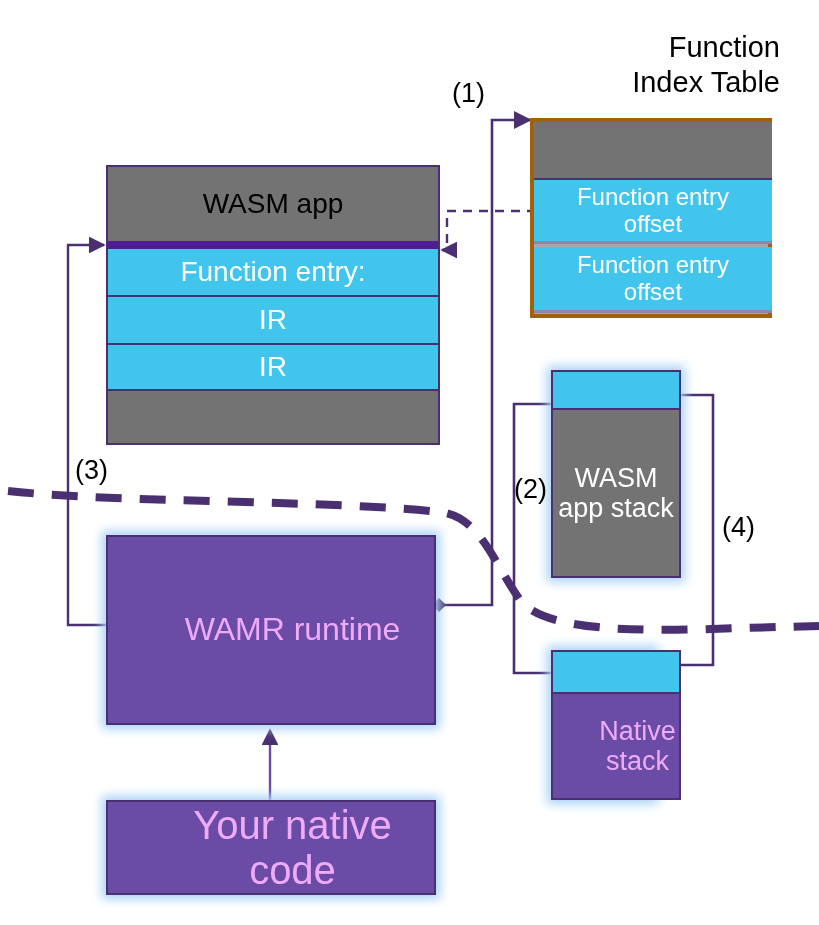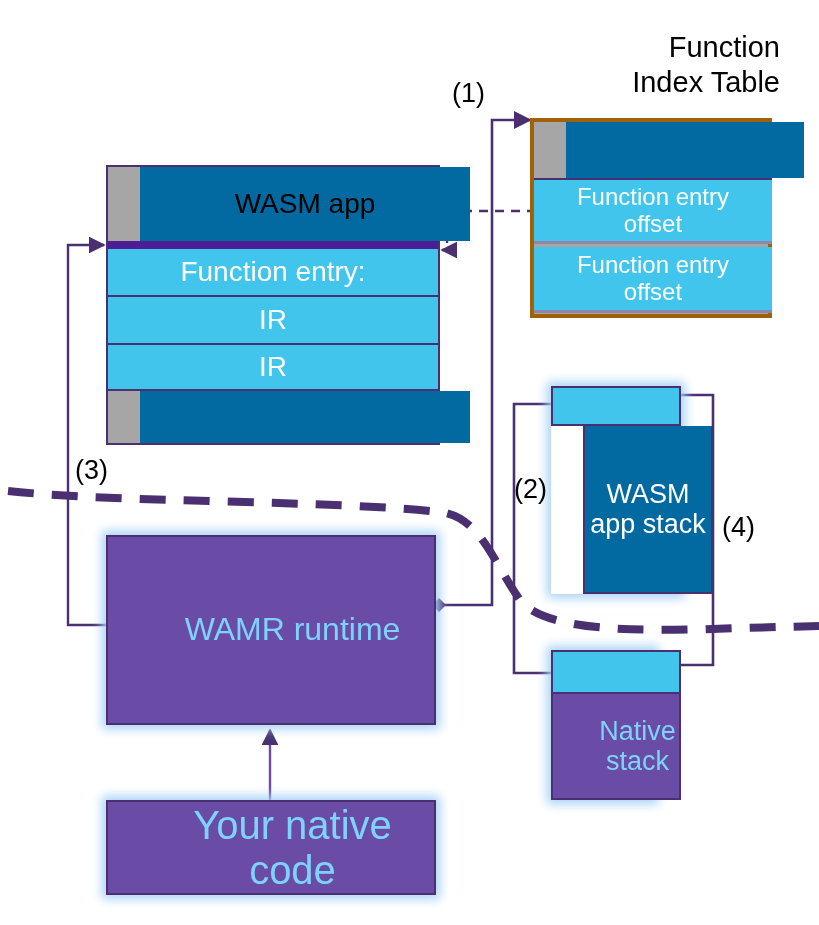--- a/index.html
+++ b/index.html
@@ -30,23 +30,23 @@
   .box {
     position: absolute;
     box-sizing: border-box;
     display: flex;
     align-items: center;
     justify-content: center;
     text-align: center;
     line-height: 1.12;
   }
   .b-border { border: 2px solid #4A3070; }
-  .fill-gray   { background: #0369a1; color: #000000; margin-left: 32px; }
+  .fill-gray   { background: #737373; color: #000000; }
   .fill-cyan   { background: #41C5EC; color: #ffffff; }
-  .fill-purple { background: #6A4BA5; color: #7dd3fc; padding-left: 43px; }
+  .fill-purple { background: #6A4BA5; color: #f0abfc; padding-left: 43px; }
   .glow { box-shadow: 0 0 10px 4px #A9D2F5; }
   .lbl {
     position: absolute;
     color: #000000;
     font-size: 27px;
     line-height: 1.15;
     white-space: pre;
   }
   .title {
     position: absolute;
@@ -125,21 +125,21 @@
     <div class="box fill-cyan" style="left:0; top:128px; width:330px; height:48px;
                 border-top:2px solid #4A3070; font-size:28px;">IR</div>
 
     <div class="box fill-cyan" style="left:0; top:176px; width:330px; height:48px;
                 border-top:2px solid #4A3070; border-bottom:2px solid #4A3070;
                 font-size:28px;">IR</div>
 
     <div class="box fill-gray" style="left:0; top:224px; width:330px; height:52px; font-size:24px;"></div>
   </div>
 
-  <div style="position:absolute; left:551px; top:386px; width:130px; height:208px;
+  <div style="position:absolute; left:551px; top:370px; width:130px; height:208px;
               box-shadow:0 0 10px 4px #A9D2F5;">
     <div class="box fill-cyan b-border" style="left:0; top:0; width:130px; height:40px; font-size:20px;"></div>
     <div class="box fill-gray" style="left:0; top:40px; width:130px; height:168px;
                 border:2px solid #4A3070; border-top:none;
                 font-size:27px; white-space:pre-line; color:#ffffff;">WASM
 app stack</div>
   </div>
 
   <div style="position:absolute; left:551px; top:650px; width:104px; height:150px;
               box-shadow:0 0 10px 4px #A9D2F5;">

